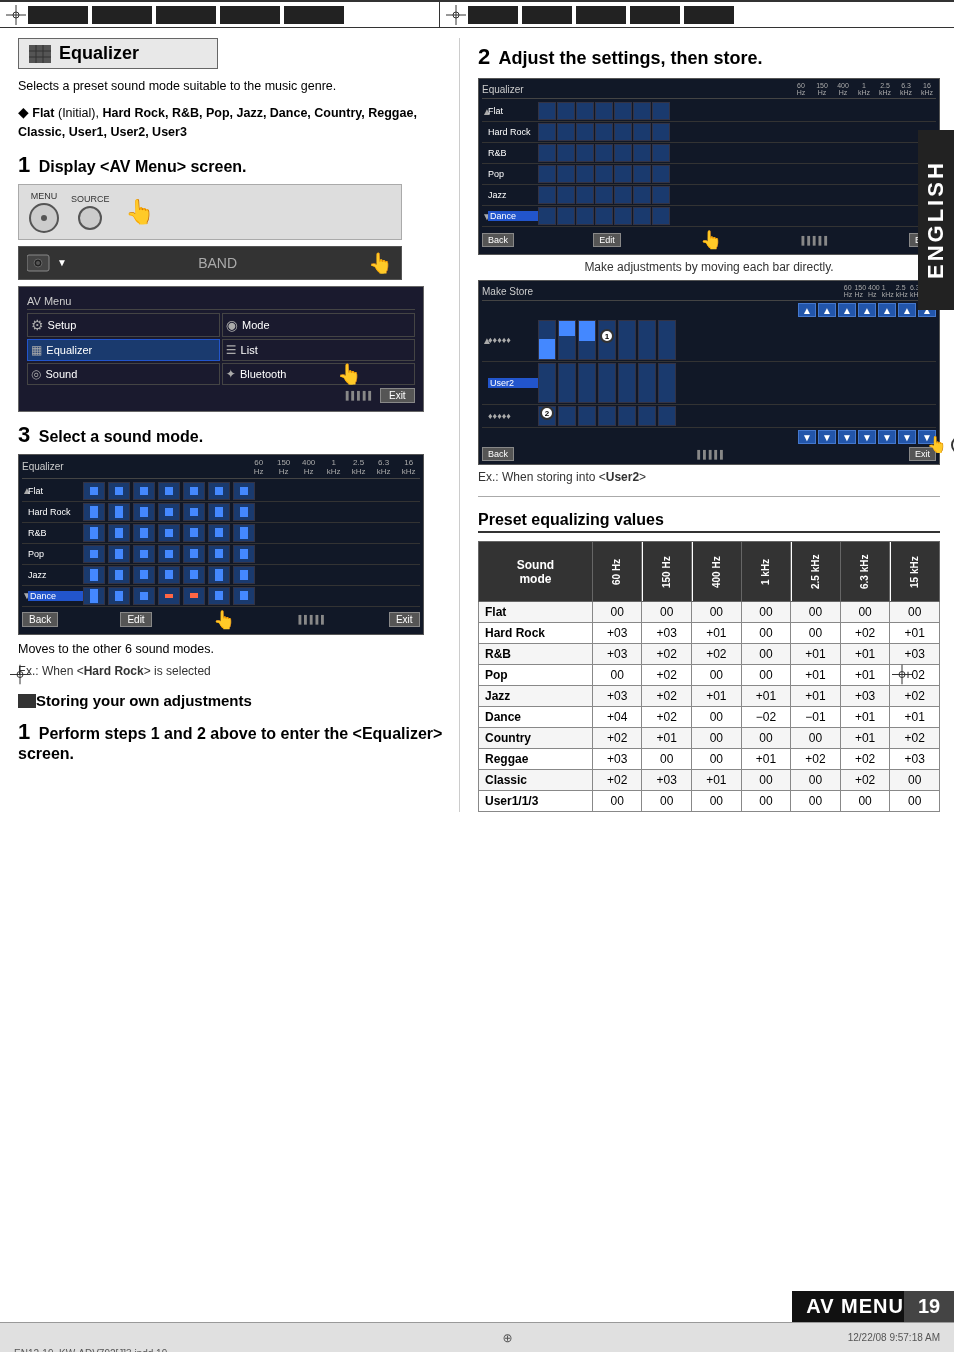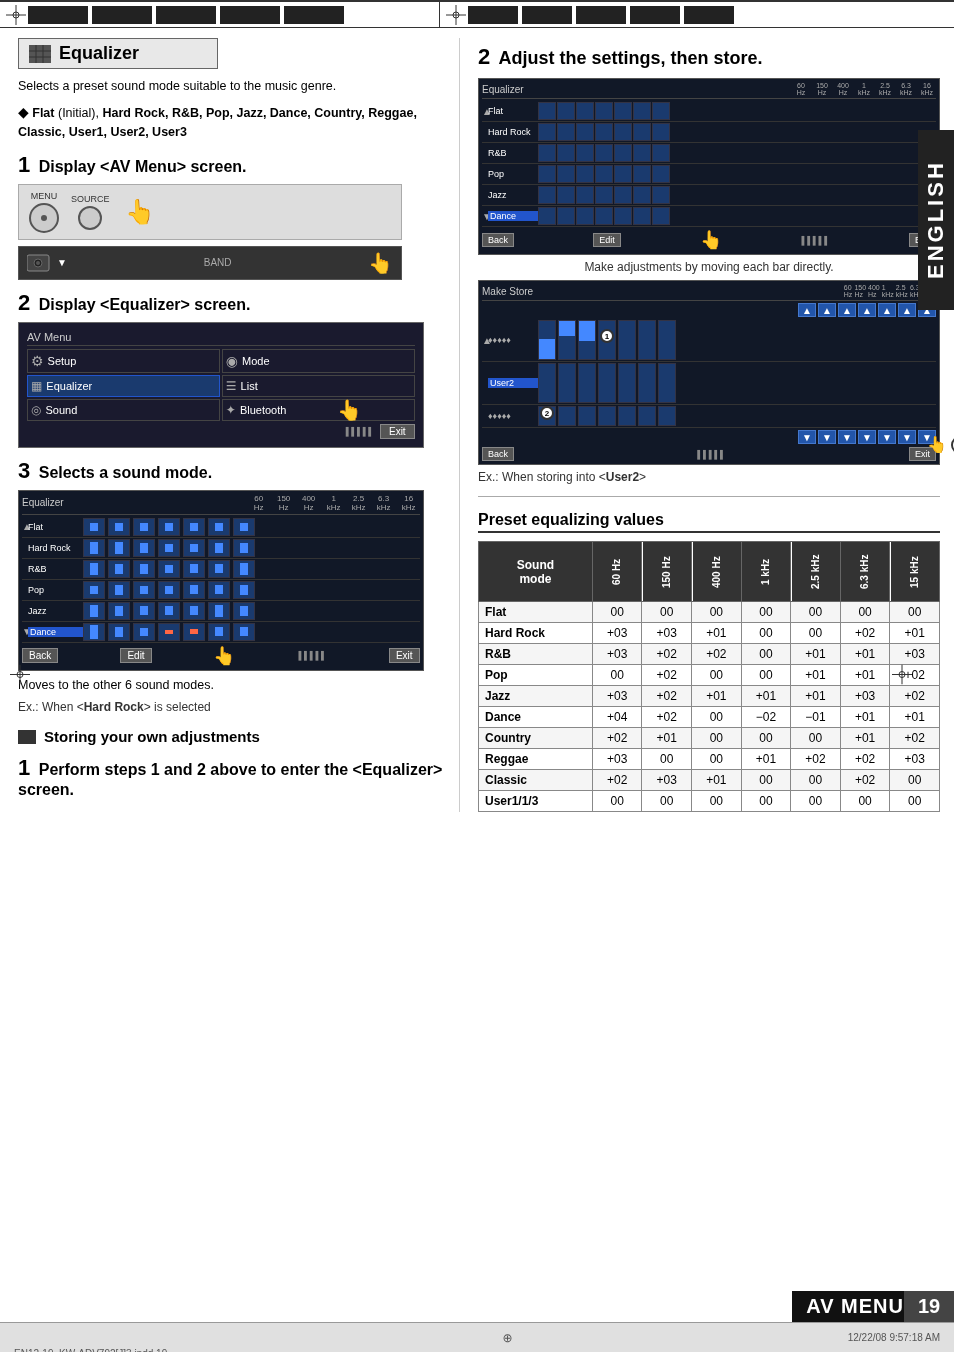--- a/index.html
+++ b/index.html
@@ -228,21 +228,20 @@
     }
 
     
     .sub-heading {
       font-size: 15px;
       font-weight: bold;
       margin: 14px 0 6px 0;
       color: #000;
       display: flex;
       align-items: center;
-      gap: 8px;
     }
     .sub-heading-icon {
       width: 18px;
       height: 14px;
       background: #333;
       flex-shrink: 0;
     }
 
     
     .note-text {
@@ -482,29 +481,25 @@
 
       <div style="background:#333; border:1px solid #555; padding:4px 8px; margin:4px 0; width:90%; display:flex; align-items:center; justify-content:space-between;">
         <div style="display:flex; align-items:center; gap:6px;">
           <svg width="24" height="20">
             <rect x="0" y="2" width="22" height="16" fill="#444" stroke="#888" stroke-width="1" rx="2"></rect>
             <circle cx="11" cy="10" r="4" fill="#222" stroke="#666" stroke-width="1"></circle>
             <circle cx="11" cy="10" r="2" fill="#555"></circle>
           </svg>
           <div style="color:#fff; font-size:10px;">▼</div>
         </div>
-        <div style="color:#aaa; font-size:10px;">BAND</div>
+        <div style="color:#aaa; font-size:14px;">BAND</div>
 
         <div style="font-size:20px; color:#aaa;">👆</div>
       </div>
 
-      <div class="step-heading">
-        <span class="step-number">2</span>
-        <span>Display &lt;Equalizer&gt; screen.</span>
-      </div>
 
       <div class="ui-screenshot">
         <div style="background:#1a1a2e; padding:4px;">
           <div style="color:#ccc; font-size:11px; border-bottom:1px solid #444; padding-bottom:2px; margin-bottom:3px;">AV Menu</div>
           <div style="display:grid; grid-template-columns:1fr 1fr; gap:2px;">
             <div style="display:flex; align-items:center; gap:4px; padding:3px; border:1px solid #444;">
               <span style="color:#aaa; font-size:14px;">⚙</span>
               <span style="color:#fff; font-size:11px;">Setup</span>
             </div>
             <div style="display:flex; align-items:center; gap:4px; padding:3px; border:1px solid #444;">
@@ -534,21 +529,21 @@
             </div>
             <div style="background:#555; color:#fff; font-size:10px; padding:1px 8px; border:1px solid #888; margin-left:6px;">Exit</div>
           </div>
         </div>
 
         <div style="position:absolute; bottom:25px; right:60px; font-size:20px;">👆</div>
       </div>
 
       <div class="step-heading">
         <span class="step-number">3</span>
-        <span>Selects a sound mode.</span>
+        <span>Select a sound mode.</span>
       </div>
 
       <div class="eq-screen">
         <div class="eq-header">
           <span class="eq-title">Equalizer</span>
           <div class="eq-freq-labels">
             <span class="eq-freq-label">60<br>Hz</span>
             <span class="eq-freq-label">150<br>Hz</span>
             <span class="eq-freq-label">400<br>Hz</span>
             <span class="eq-freq-label">1<br>kHz</span>

